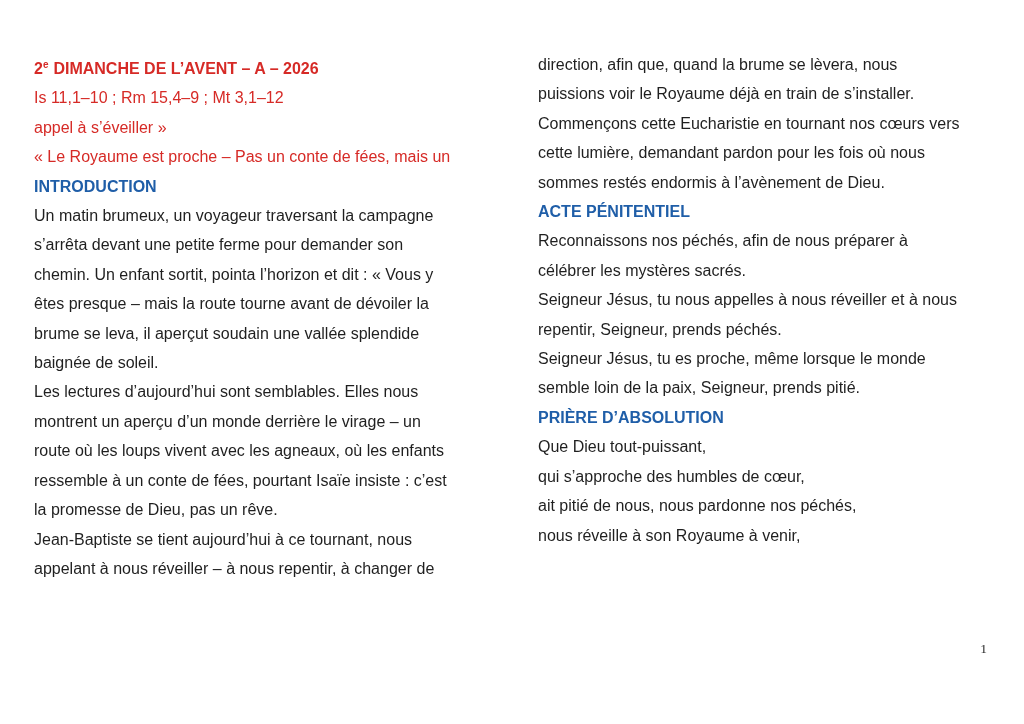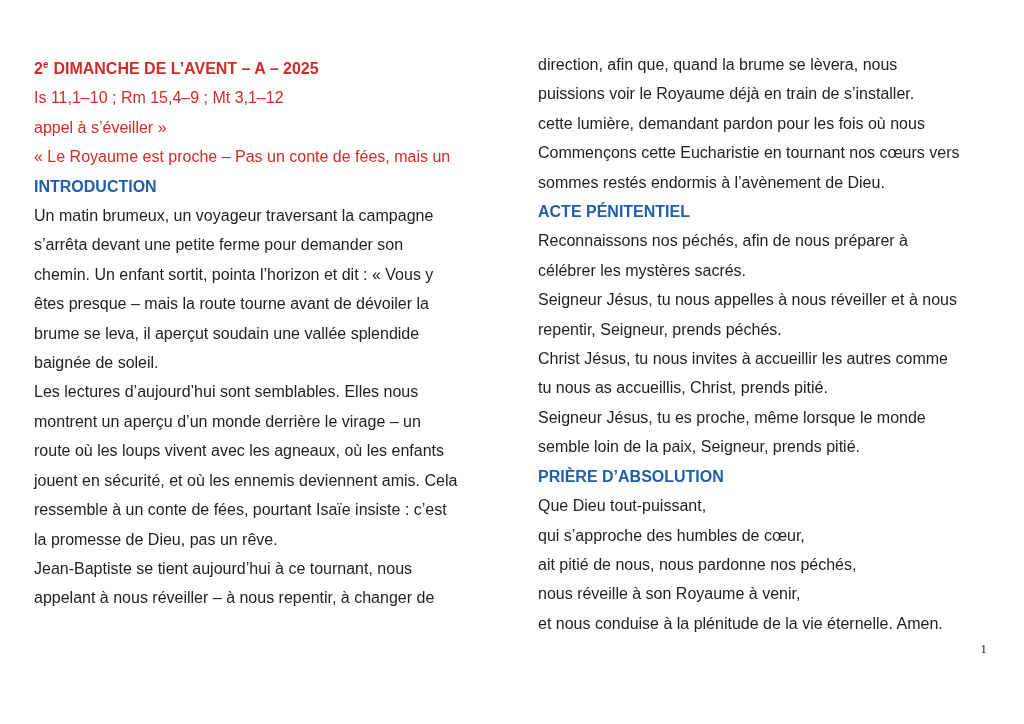--- a/index.html
+++ b/index.html
@@ -63,21 +63,21 @@
     color: #2b2b2b;
   }
 </style>
 </head>
 <body style="background: rgb(255, 255, 255);">
 
 <div class="page">
   <div class="columns">
     <div class="column">
         <div class="block">
-          <div class="line line-title"><span>2</span><sup class="title-sup">e</sup><span> DIMANCHE DE L’AVENT – A – 2025</span></div>
+          <div class="line line-title"><span>2</span><sup class="title-sup">e</sup><span> DIMANCHE DE L’AVENT – A – 2026</span></div>
         </div>
         <div class="block">
           <div class="line line-red-italic">Is 11,1–10 ; Rm 15,4–9 ; Mt 3,1–12</div>
         </div>
         <div class="block">
           <div class="line line-red-italic">appel à s’éveiller »</div>
           <div class="line line-red-italic">« Le Royaume est proche – Pas un conte de fées, mais un</div>
         </div>
         <div class="block">
           <div class="line line-heading">INTRODUCTION</div>
@@ -87,64 +87,58 @@
           <div class="line line-body">s’arrêta devant une petite ferme pour demander son</div>
           <div class="line line-body">chemin. Un enfant sortit, pointa l’horizon et dit : « Vous y</div>
           <div class="line line-body">êtes presque – mais la route tourne avant de dévoiler la</div>
           <div class="line line-body">brume se leva, il aperçut soudain une vallée splendide</div>
           <div class="line line-body">baignée de soleil.</div>
         </div>
         <div class="block">
           <div class="line line-body">Les lectures d’aujourd’hui sont semblables. Elles nous</div>
           <div class="line line-body">montrent un aperçu d’un monde derrière le virage – un</div>
           <div class="line line-body">route où les loups vivent avec les agneaux, où les enfants</div>
-          <div class="line line-body">jouent en sécurité, et où les ennemis deviennent amis. Cela</div>
           <div class="line line-body">ressemble à un conte de fées, pourtant Isaïe insiste : c’est</div>
           <div class="line line-body">la promesse de Dieu, pas un rêve.</div>
         </div>
         <div class="block">
           <div class="line line-body">Jean-Baptiste se tient aujourd’hui à ce tournant, nous</div>
           <div class="line line-body">appelant à nous réveiller – à nous repentir, à changer de</div>
         </div>
       </div>
     <div class="column">
         <div class="block">
           <div class="line line-body">direction, afin que, quand la brume se lèvera, nous</div>
           <div class="line line-body">puissions voir le Royaume déjà en train de s’installer.</div>
         </div>
         <div class="block">
+          <div class="line line-body">Commençons cette Eucharistie en tournant nos cœurs vers</div>
           <div class="line line-body">cette lumière, demandant pardon pour les fois où nous</div>
-          <div class="line line-body">Commençons cette Eucharistie en tournant nos cœurs vers</div>
           <div class="line line-body">sommes restés endormis à l’avènement de Dieu.</div>
         </div>
         <div class="block">
           <div class="line line-heading">ACTE PÉNITENTIEL</div>
         </div>
         <div class="block">
           <div class="line line-body">Reconnaissons nos péchés, afin de nous préparer à</div>
           <div class="line line-body">célébrer les mystères sacrés.</div>
         </div>
         <div class="block">
           <div class="line line-body">Seigneur Jésus, tu nous appelles à nous réveiller et à nous</div>
           <div class="line line-body">repentir, Seigneur, prends péchés.</div>
         </div>
         <div class="block">
-          <div class="line line-body">Christ Jésus, tu nous invites à accueillir les autres comme</div>
-          <div class="line line-body">tu nous as accueillis, Christ, prends pitié.</div>
-        </div>
-        <div class="block">
           <div class="line line-body">Seigneur Jésus, tu es proche, même lorsque le monde</div>
           <div class="line line-body">semble loin de la paix, Seigneur, prends pitié.</div>
         </div>
         <div class="block">
           <div class="line line-heading">PRIÈRE D’ABSOLUTION</div>
         </div>
         <div class="block">
           <div class="line line-body">Que Dieu tout-puissant,</div>
           <div class="line line-body">qui s’approche des humbles de cœur,</div>
           <div class="line line-body">ait pitié de nous, nous pardonne nos péchés,</div>
           <div class="line line-body">nous réveille à son Royaume à venir,</div>
-          <div class="line line-body">et nous conduise à la plénitude de la vie éternelle. Amen.</div>
         </div>
       </div>
   </div>
   <div class="page-number">1</div>
 </div>
 
 </body></html>

